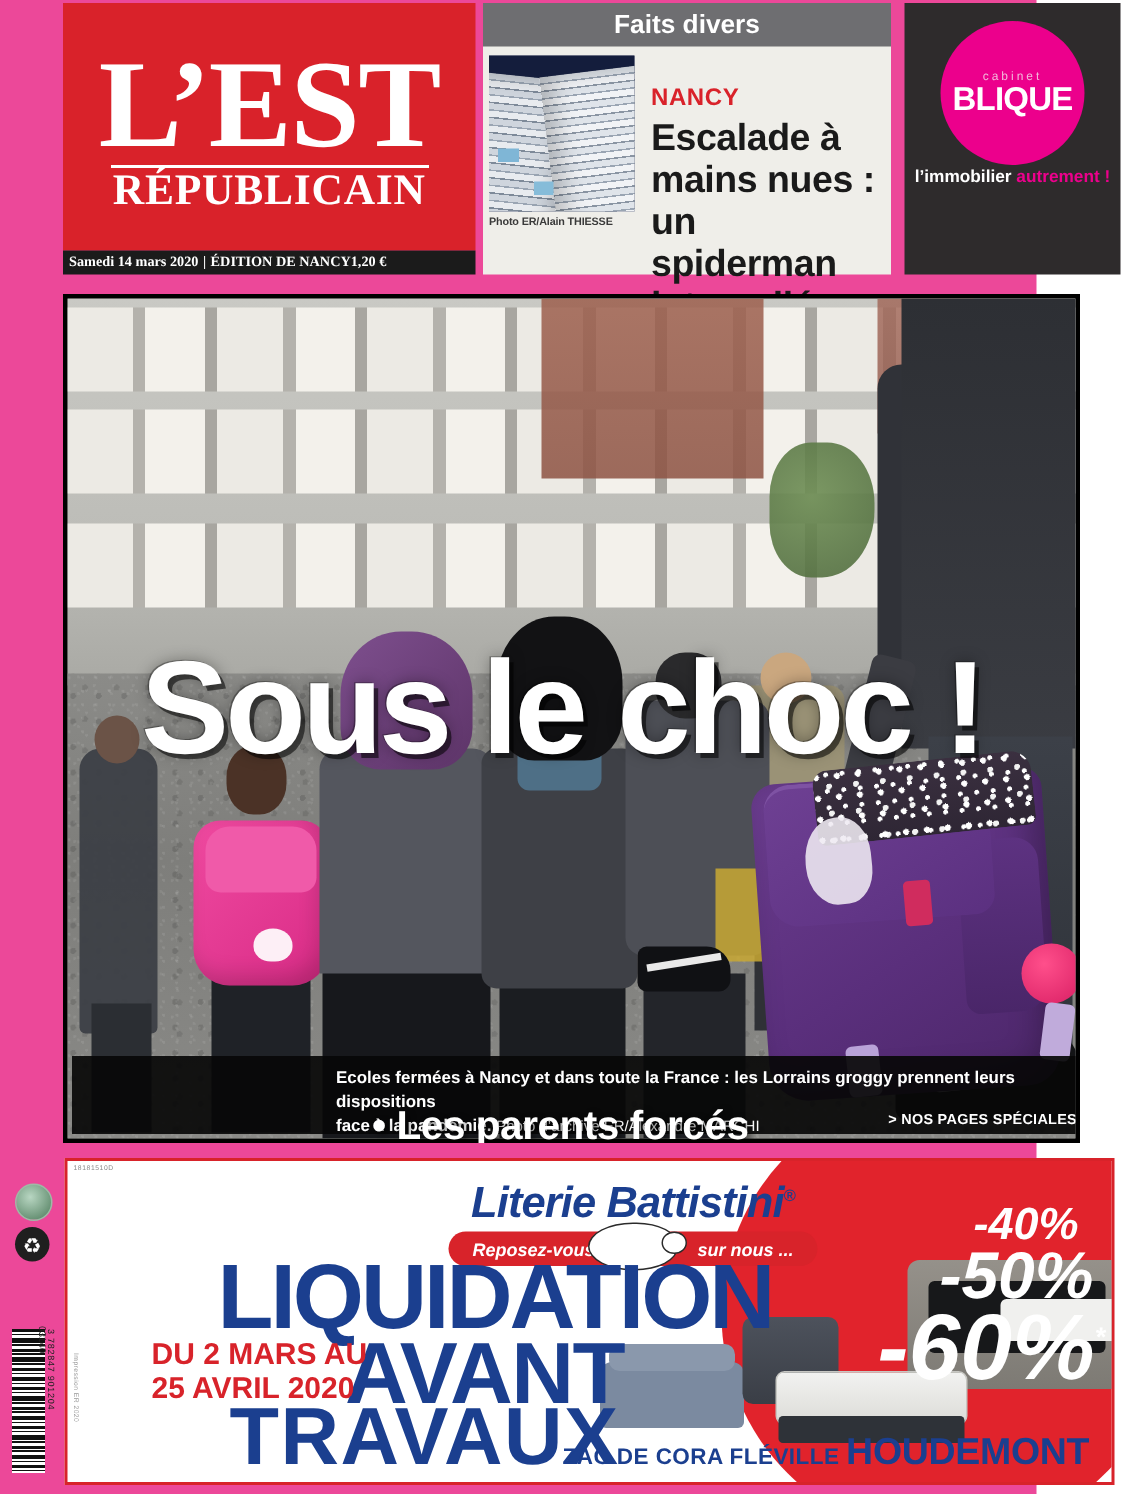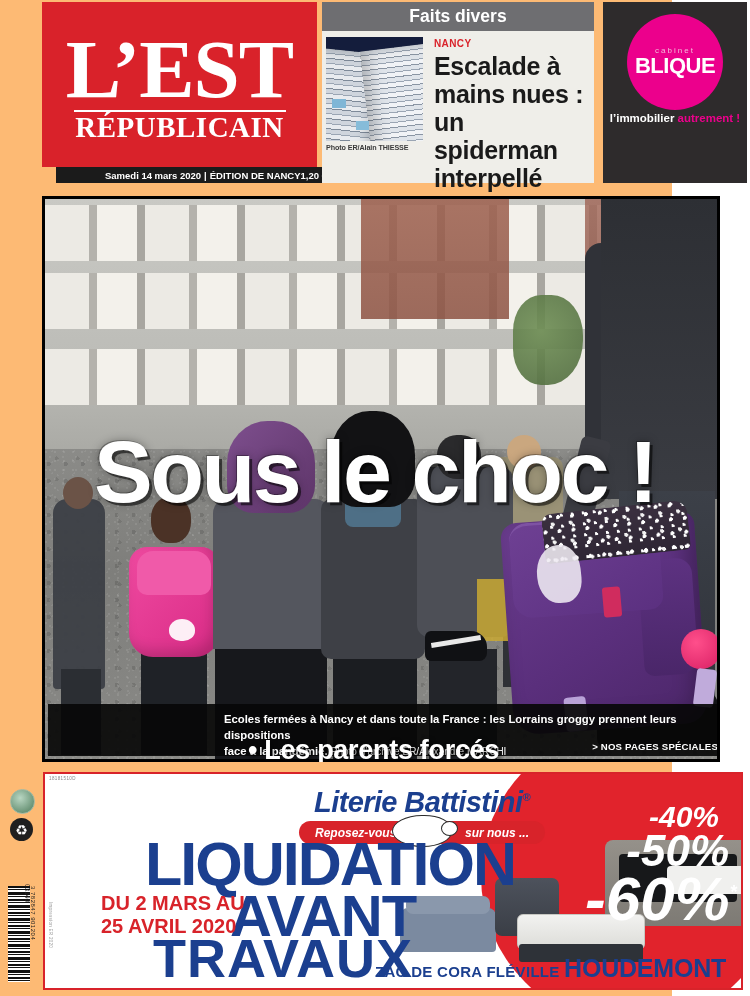--- a/index.html
+++ b/index.html
@@ -12,21 +12,22 @@
     height: 996px;
     overflow: hidden;
     font-family: "Liberation Sans", sans-serif;
     position: relative;
   }
 
   .page {
     position: relative;
     width: 672px;
     height: 996px;
-    background: #fdba74;
+    background: #ec4899;
+    padding-left: 19px;
   }
 
   
   .topbar {
     position: absolute;
     left: 0; top: 0;
     width: 750px;
     height: 190px;
   }
 
@@ -66,32 +67,33 @@
     font-family: "Liberation Serif", serif;
     font-weight: bold;
     font-size: 29px;
     line-height: 1;
     color: #ffffff;
     letter-spacing: 0.5px;
     white-space: nowrap;
   }
   .mast-strip {
     position: absolute;
-    left: 56px; top: 167px;
+    left: 42px; top: 167px;
     width: 275px;
     height: 16px;
     background: #1b1b1b;
     color: #ffffff;
     font-size: 9.5px;
     font-weight: bold;
     display: flex;
     align-items: center;
-    justify-content: flex-end;
+    justify-content: flex-start;
     padding: 0 4px;
     box-sizing: border-box;
+    font-family: Liberation Serif, serif;
   }
   .mast-strip .left-txt { white-space: nowrap; }
   .mast-strip .sep { padding: 0 3px; }
 
   
   .teaser {
     position: absolute;
     left: 322px; top: 2px;
     width: 272px;
     height: 181px;
@@ -169,24 +171,25 @@
     white-space: nowrap;
     letter-spacing: -0.1px;
   }
   .teaser-text {
     flex: 1;
     padding: 7px 6px 0 9px;
     box-sizing: border-box;
   }
   .teaser-kicker {
     color: #d9222a;
-    font-size: 10px;
+    font-size: 16px;
     font-weight: bold;
     letter-spacing: 0.4px;
     margin-bottom: 3px;
+    margin-top: 19px;
   }
   .teaser-title {
     color: #1a1a1a;
     font-size: 25px;
     font-weight: bold;
     line-height: 1.12;
     letter-spacing: -0.3px;
   }
 
   

